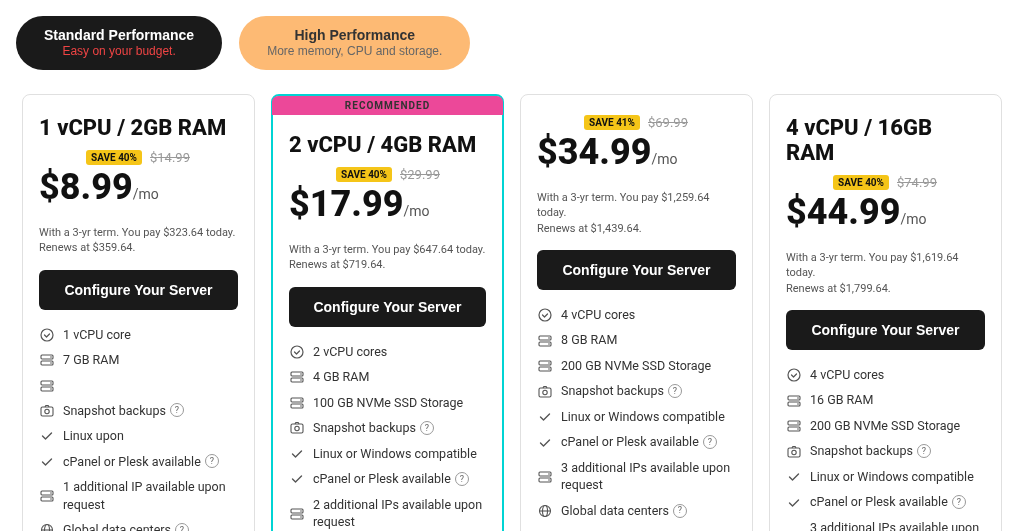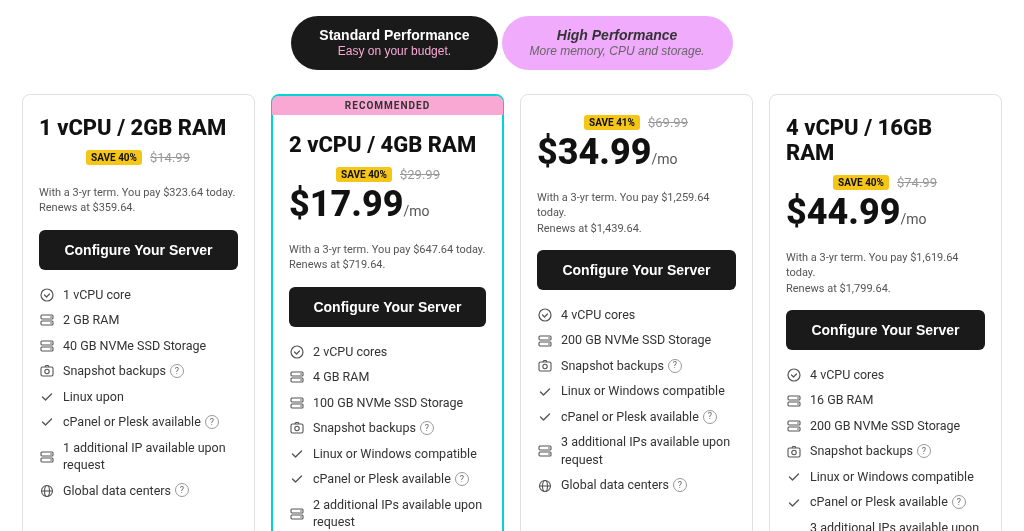--- a/index.html
+++ b/index.html
@@ -6,50 +6,49 @@
     body {
       font-family: -apple-system, BlinkMacSystemFont, 'Segoe UI', Roboto, sans-serif;
       background: #fff;
       padding: 16px;
       min-width: 1024px;
     }
 
     
     .plan-toggle {
       display: flex;
-      justify-content: center;
+      justify-content: flex-start;
       margin-bottom: 24px;
-      gap: 4px;
+      gap: 17px;
     }
     .toggle-btn {
       padding: 10px 28px;
       border: none;
       cursor: pointer;
       font-size: 14px;
       font-weight: 600;
       line-height: 1.3;
       text-align: center;
     }
     .toggle-btn.active {
       background: #1a1a1a;
       color: #fff;
       border-radius: 50px;
     }
     .toggle-btn.inactive {
-      background: #f0abfc;
+      background: #fdba74;
       color: #333;
       border-radius: 50px;
-      font-style: italic;
     }
     .toggle-btn .sub-label {
       font-size: 12px;
       font-weight: 400;
       display: block;
     }
-    .toggle-btn.active .sub-label { color: #f9a8d4; }
+    .toggle-btn.active .sub-label { color: #ef4444; }
     .toggle-btn.inactive .sub-label { color: #666; }
 
     
     .cards-grid {
       display: grid;
       grid-template-columns: repeat(4, 1fr);
       gap: 16px;
       max-width: 980px;
       margin: 0 auto;
     }
@@ -64,21 +63,21 @@
     .card.recommended {
       border: 2px solid #00d4d4;
       border-radius: 8px;
       padding-top: 36px;
     }
     .recommended-badge {
       position: absolute;
       top: 0;
       left: -1px;
       right: -1px;
-      background: #f9a8d4;
+      background: #ec4899;
       color: #333;
       font-size: 10px;
       font-weight: 700;
       letter-spacing: 1px;
       text-transform: uppercase;
       text-align: center;
       padding: 4px 0;
       border-radius: 6px 6px 0 0;
     }
 
@@ -206,20 +205,21 @@
   </button>
 </div>
 
 <div class="cards-grid" id="cards-container">
 <div class="card">
       <div class="card-title">1 vCPU / 2GB RAM</div>
       <div class="pricing-row">
     <span class="save-badge">SAVE 40%</span>
     <span class="original-price">$14.99</span>
   </div>
+      <div class="price-main">$8.99<span class="mo">/mo</span></div>
       <div class="price-note">With a 3-yr term. You pay $323.64 today.<br>Renews at $359.64.</div>
       <button class="configure-btn">Configure Your Server</button>
       <ul class="features-list">
         <li>
       <span class="feat-icon">
             <svg width="14" height="14" viewBox="0 0 14 14" fill="none" xmlns="http://www.w3.org/2000/svg">
               <circle cx="7" cy="7" r="6" stroke="#555" stroke-width="1.2"></circle>
               <path d="M4.5 7l2 2 3-3" stroke="#555" stroke-width="1.2" stroke-linecap="round" stroke-linejoin="round"></path>
             </svg>
           </span>
@@ -227,32 +227,31 @@
     </li>
         <li>
       <span class="feat-icon">
             <svg width="14" height="14" viewBox="0 0 14 14" fill="none">
               <rect x="1" y="2" width="12" height="4" rx="1" stroke="#555" stroke-width="1.1"></rect>
               <rect x="1" y="8" width="12" height="4" rx="1" stroke="#555" stroke-width="1.1"></rect>
               <circle cx="11" cy="4" r="0.8" fill="#555"></circle>
               <circle cx="11" cy="10" r="0.8" fill="#555"></circle>
             </svg>
           </span>
-      <span class="feat-text">2 GB RAM</span>
-    </li>
-        <li>
-      <span class="feat-icon">
-            <svg width="14" height="14" viewBox="0 0 14 14" fill="none">
-              <rect x="1" y="2" width="12" height="4" rx="1" stroke="#555" stroke-width="1.1"></rect>
-              <rect x="1" y="8" width="12" height="4" rx="1" stroke="#555" stroke-width="1.1"></rect>
-              <circle cx="11" cy="4" r="0.8" fill="#555"></circle>
-              <circle cx="11" cy="10" r="0.8" fill="#555"></circle>
-            </svg>
-          </span>
-      <span class="feat-text">40 GB NVMe SSD Storage</span>
+      <span class="feat-text">7 GB RAM</span>
+    </li>
+        <li>
+      <span class="feat-icon">
+            <svg width="14" height="14" viewBox="0 0 14 14" fill="none">
+              <rect x="1" y="2" width="12" height="4" rx="1" stroke="#555" stroke-width="1.1"></rect>
+              <rect x="1" y="8" width="12" height="4" rx="1" stroke="#555" stroke-width="1.1"></rect>
+              <circle cx="11" cy="4" r="0.8" fill="#555"></circle>
+              <circle cx="11" cy="10" r="0.8" fill="#555"></circle>
+            </svg>
+          </span>
     </li>
         <li>
       <span class="feat-icon">
             <svg width="14" height="14" viewBox="0 0 14 14" fill="none">
               <rect x="1" y="3" width="12" height="9" rx="1.5" stroke="#555" stroke-width="1.1"></rect>
               <circle cx="7" cy="7.5" r="2.2" stroke="#555" stroke-width="1.1"></circle>
               <path d="M5 3l0.8-1.5h2.4L9 3" stroke="#555" stroke-width="1.1" stroke-linejoin="round"></path>
             </svg>
           </span>
       <span class="feat-text">Snapshot backups<span class="help-icon">?</span></span>
@@ -407,20 +406,31 @@
     </li>
         <li>
       <span class="feat-icon">
             <svg width="14" height="14" viewBox="0 0 14 14" fill="none">
               <rect x="1" y="2" width="12" height="4" rx="1" stroke="#555" stroke-width="1.1"></rect>
               <rect x="1" y="8" width="12" height="4" rx="1" stroke="#555" stroke-width="1.1"></rect>
               <circle cx="11" cy="4" r="0.8" fill="#555"></circle>
               <circle cx="11" cy="10" r="0.8" fill="#555"></circle>
             </svg>
           </span>
+      <span class="feat-text">8 GB RAM</span>
+    </li>
+        <li>
+      <span class="feat-icon">
+            <svg width="14" height="14" viewBox="0 0 14 14" fill="none">
+              <rect x="1" y="2" width="12" height="4" rx="1" stroke="#555" stroke-width="1.1"></rect>
+              <rect x="1" y="8" width="12" height="4" rx="1" stroke="#555" stroke-width="1.1"></rect>
+              <circle cx="11" cy="4" r="0.8" fill="#555"></circle>
+              <circle cx="11" cy="10" r="0.8" fill="#555"></circle>
+            </svg>
+          </span>
       <span class="feat-text">200 GB NVMe SSD Storage</span>
     </li>
         <li>
       <span class="feat-icon">
             <svg width="14" height="14" viewBox="0 0 14 14" fill="none">
               <rect x="1" y="3" width="12" height="9" rx="1.5" stroke="#555" stroke-width="1.1"></rect>
               <circle cx="7" cy="7.5" r="2.2" stroke="#555" stroke-width="1.1"></circle>
               <path d="M5 3l0.8-1.5h2.4L9 3" stroke="#555" stroke-width="1.1" stroke-linejoin="round"></path>
             </svg>
           </span>

